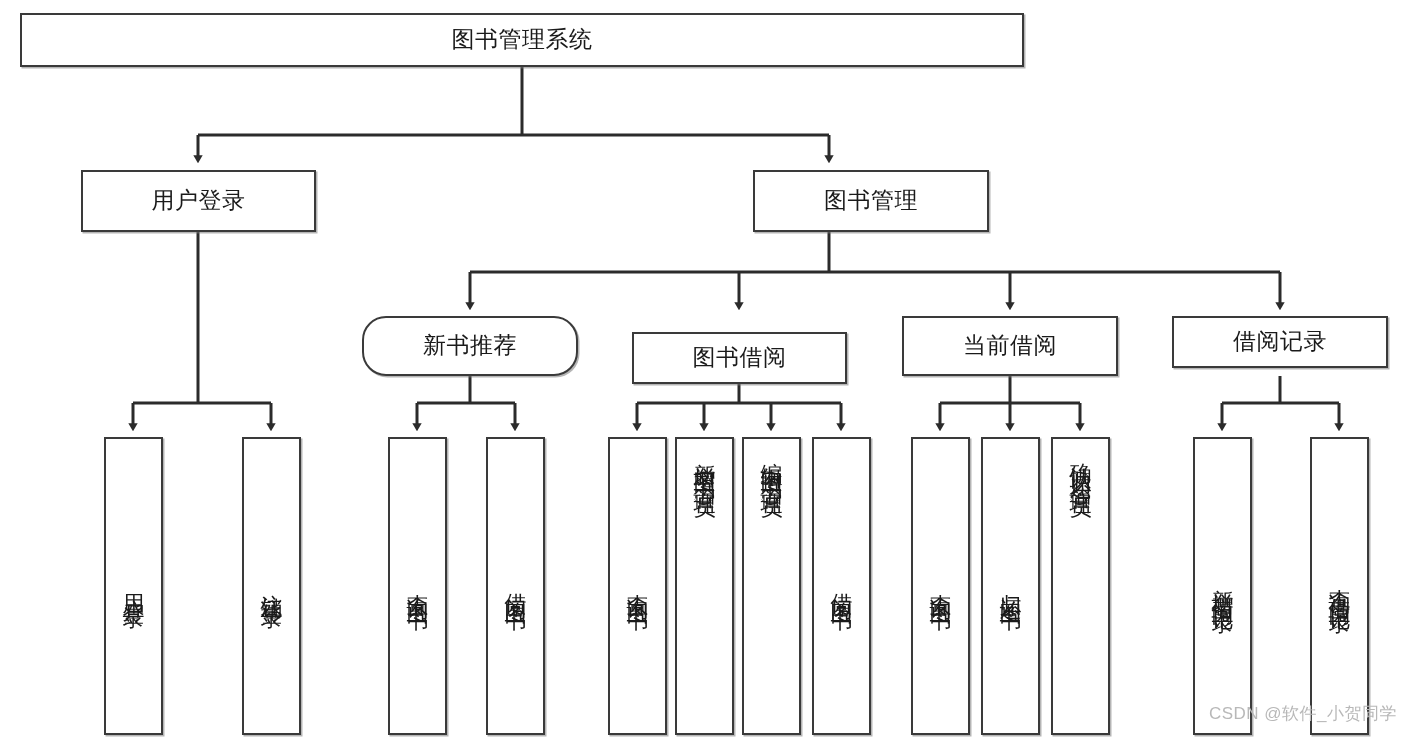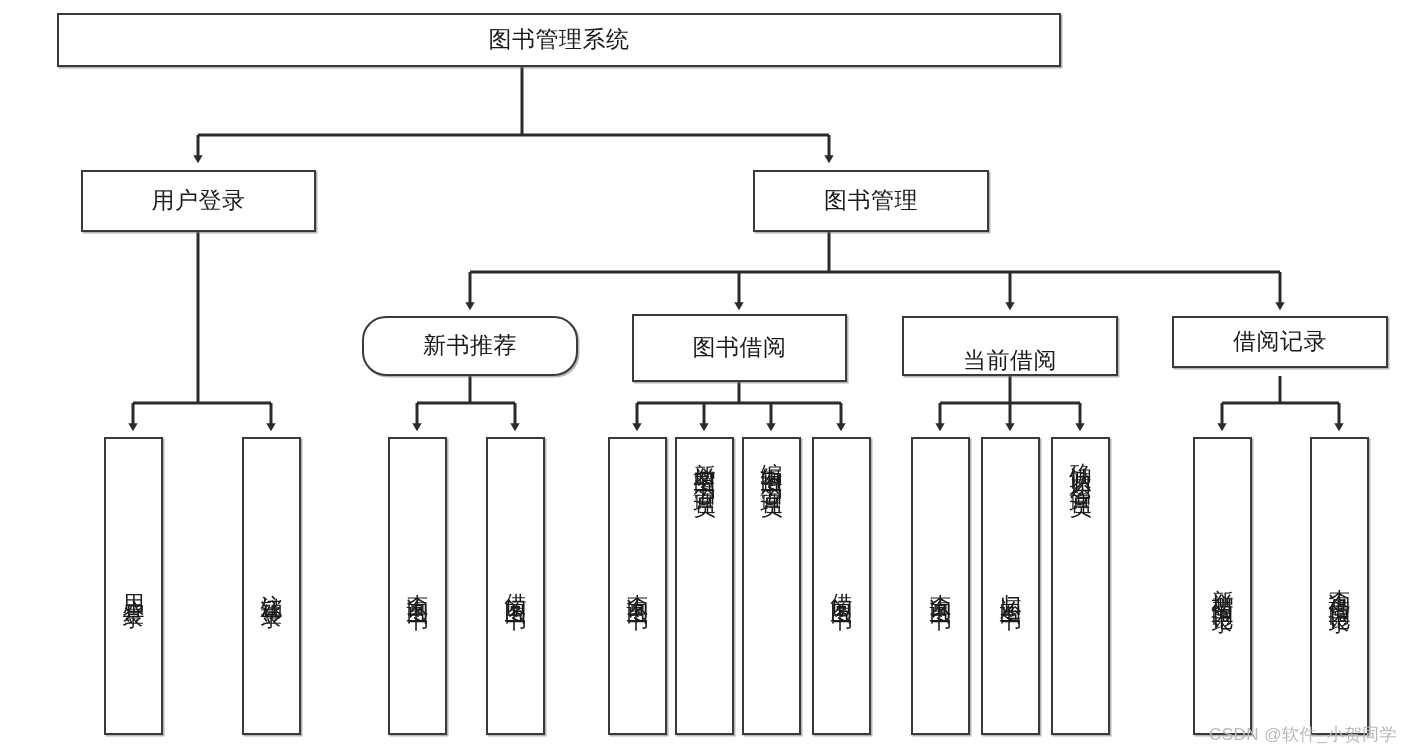--- a/index.html
+++ b/index.html
@@ -65,21 +65,21 @@
     white-space: pre;
   }
   
   .node.vert.center {
     align-items: center;
     padding-top: 0;
   }
   #watermark {
     position: absolute;
     right: 8px;
-    bottom: 1px;
+    bottom: 22px;
     font-size: 17px;
     color: #b8b8b8;
     letter-spacing: 0.5px;
     white-space: nowrap;
     user-select: none;
   }
 </style>
 </head>
 <body>
 
@@ -131,38 +131,38 @@
       <path d="M 1010 403 L 1010 424" marker-end="url(#arrow)"></path>
       <path d="M 1080 403 L 1080 424" marker-end="url(#arrow)"></path>
 
       <path d="M 1280 376 L 1280 403"></path>
       <path d="M 1222 403 L 1339 403"></path>
       <path d="M 1222 403 L 1222 424" marker-end="url(#arrow)"></path>
       <path d="M 1339 403 L 1339 424" marker-end="url(#arrow)"></path>
     </g>
   </svg>
 
-  <div class="node root horiz" style="left:20px; top:13px; width:1004px; height:54px;margin-left:37px;">
+  <div class="node root horiz" style="left:20px; top:13px; width:1004px; height:54px;">
     <span class="label">图书管理系统</span>
   </div>
 
   <div class="node horiz" style="left:81px; top:170px; width:235px; height:62px;">
     <span class="label">用户登录</span>
   </div>
   <div class="node horiz" style="left:753px; top:170px; width:236px; height:62px;">
     <span class="label">图书管理</span>
   </div>
 
   <div class="node horiz" style="left:362px; top:316px; width:216px; height:60px;border-radius:24px;">
     <span class="label">新书推荐</span>
   </div>
-  <div class="node horiz" style="left:632px; top:314px; width:215px; height:68px;">
+  <div class="node horiz" style="left:632px; top:332px; width:215px; height:52px;">
     <span class="label">图书借阅</span>
   </div>
-  <div class="node horiz" style="left:902px; top:316px; width:216px; height:60px;align-items:flex-end;">
+  <div class="node horiz" style="left:902px; top:316px; width:216px; height:60px;">
     <span class="label">当前借阅</span>
   </div>
   <div class="node horiz" style="left:1172px; top:316px; width:216px; height:52px;">
     <span class="label">借阅记录</span>
   </div>
 
   <div class="node vert center" style="left:104px; top:437px; width:59px; height:298px;">
     <span class="label">用户登录</span>
   </div>
   <div class="node vert center" style="left:242px; top:437px; width:59px; height:298px;">

